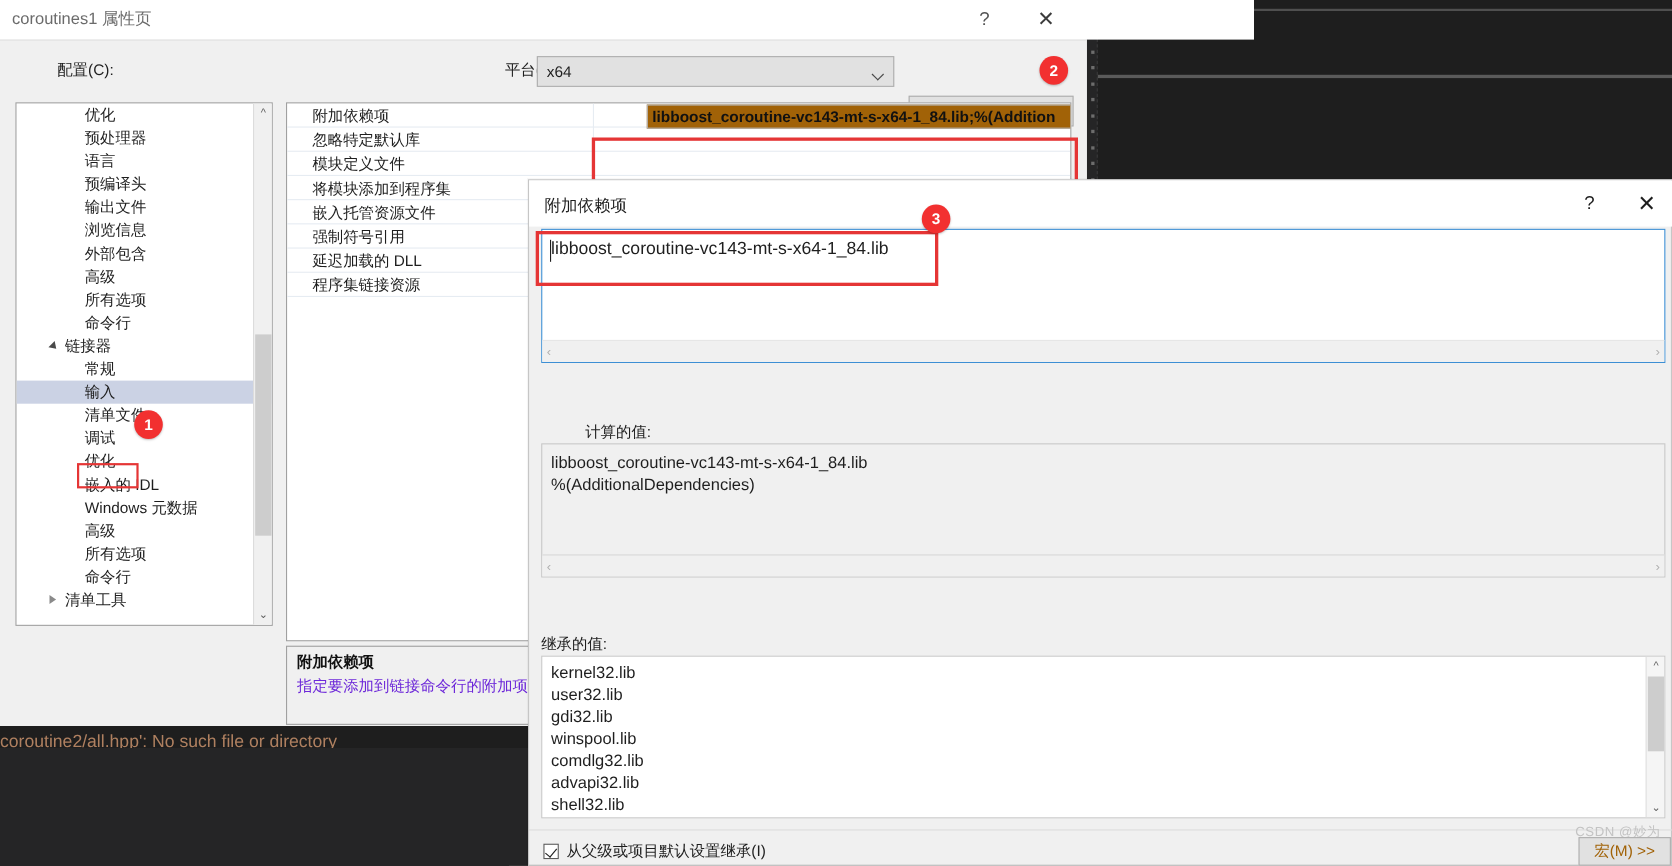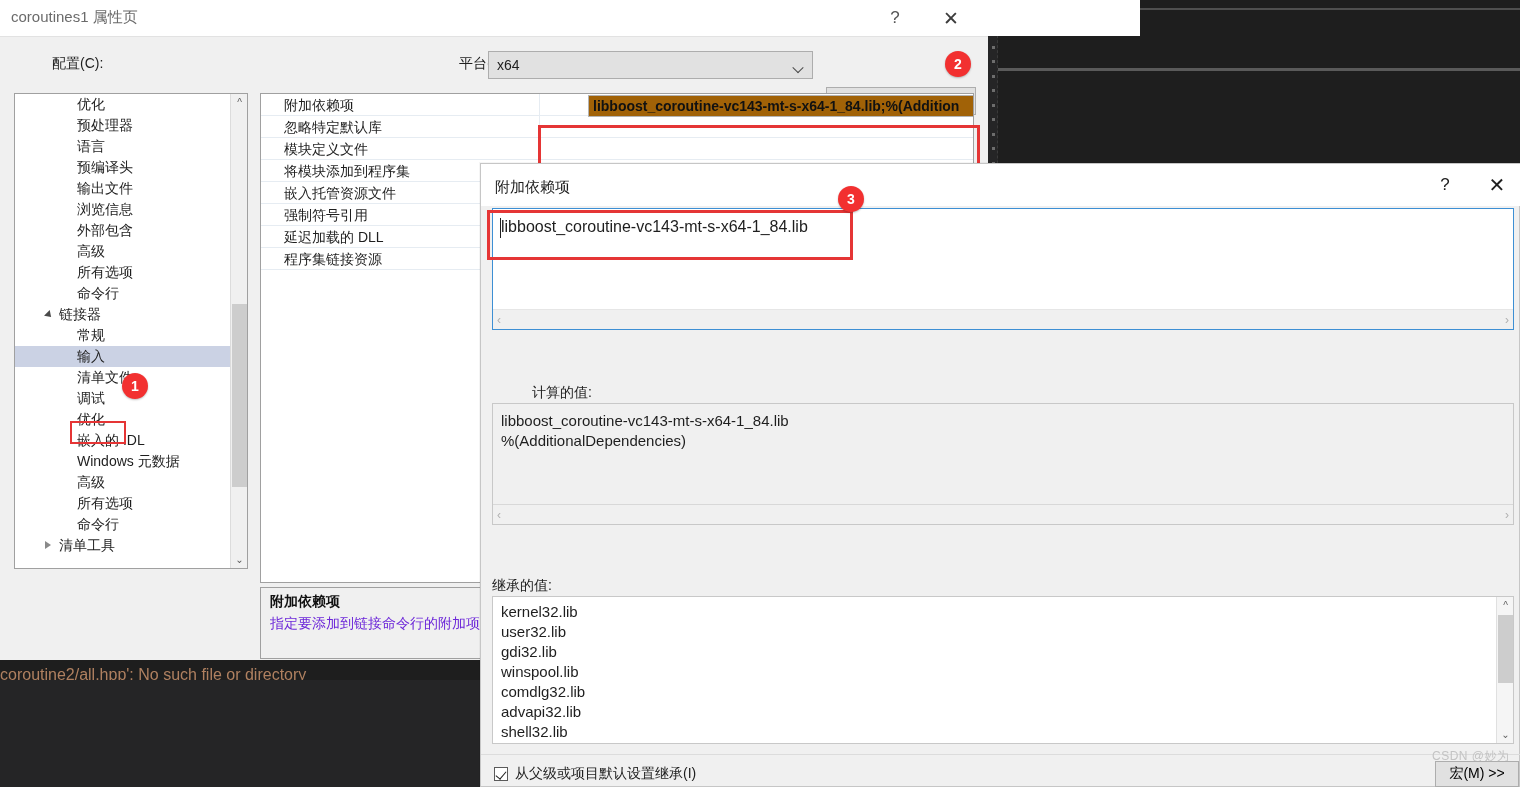--- a/index.html
+++ b/index.html
@@ -307,21 +307,21 @@
     content: ""; position: absolute; left: 3px; top: 1px;
     width: 5px; height: 9px;
     border-right: 1.6px solid #1e1e1e; border-bottom: 1.6px solid #1e1e1e;
     transform: rotate(40deg);
   }
 
   #macro-btn {
     position: absolute; left: 1435px; top: 761px; width: 84px; height: 26px;
     background: #e1e1e1; border: 1px solid #adadad;
     display: flex; align-items: center; justify-content: center;
-    font-size: 14px; color: #000000;
+    font-size: 14px; color: #a16207;
   }
   #watermark {
     position: absolute; left: 1432px; top: 748px;
     font-size: 12px; color: #c3c3c3; white-space: nowrap; letter-spacing: .5px;
   }
 
   
   .badge {
     position: absolute;
     width: 26px; height: 26px; border-radius: 50%;

